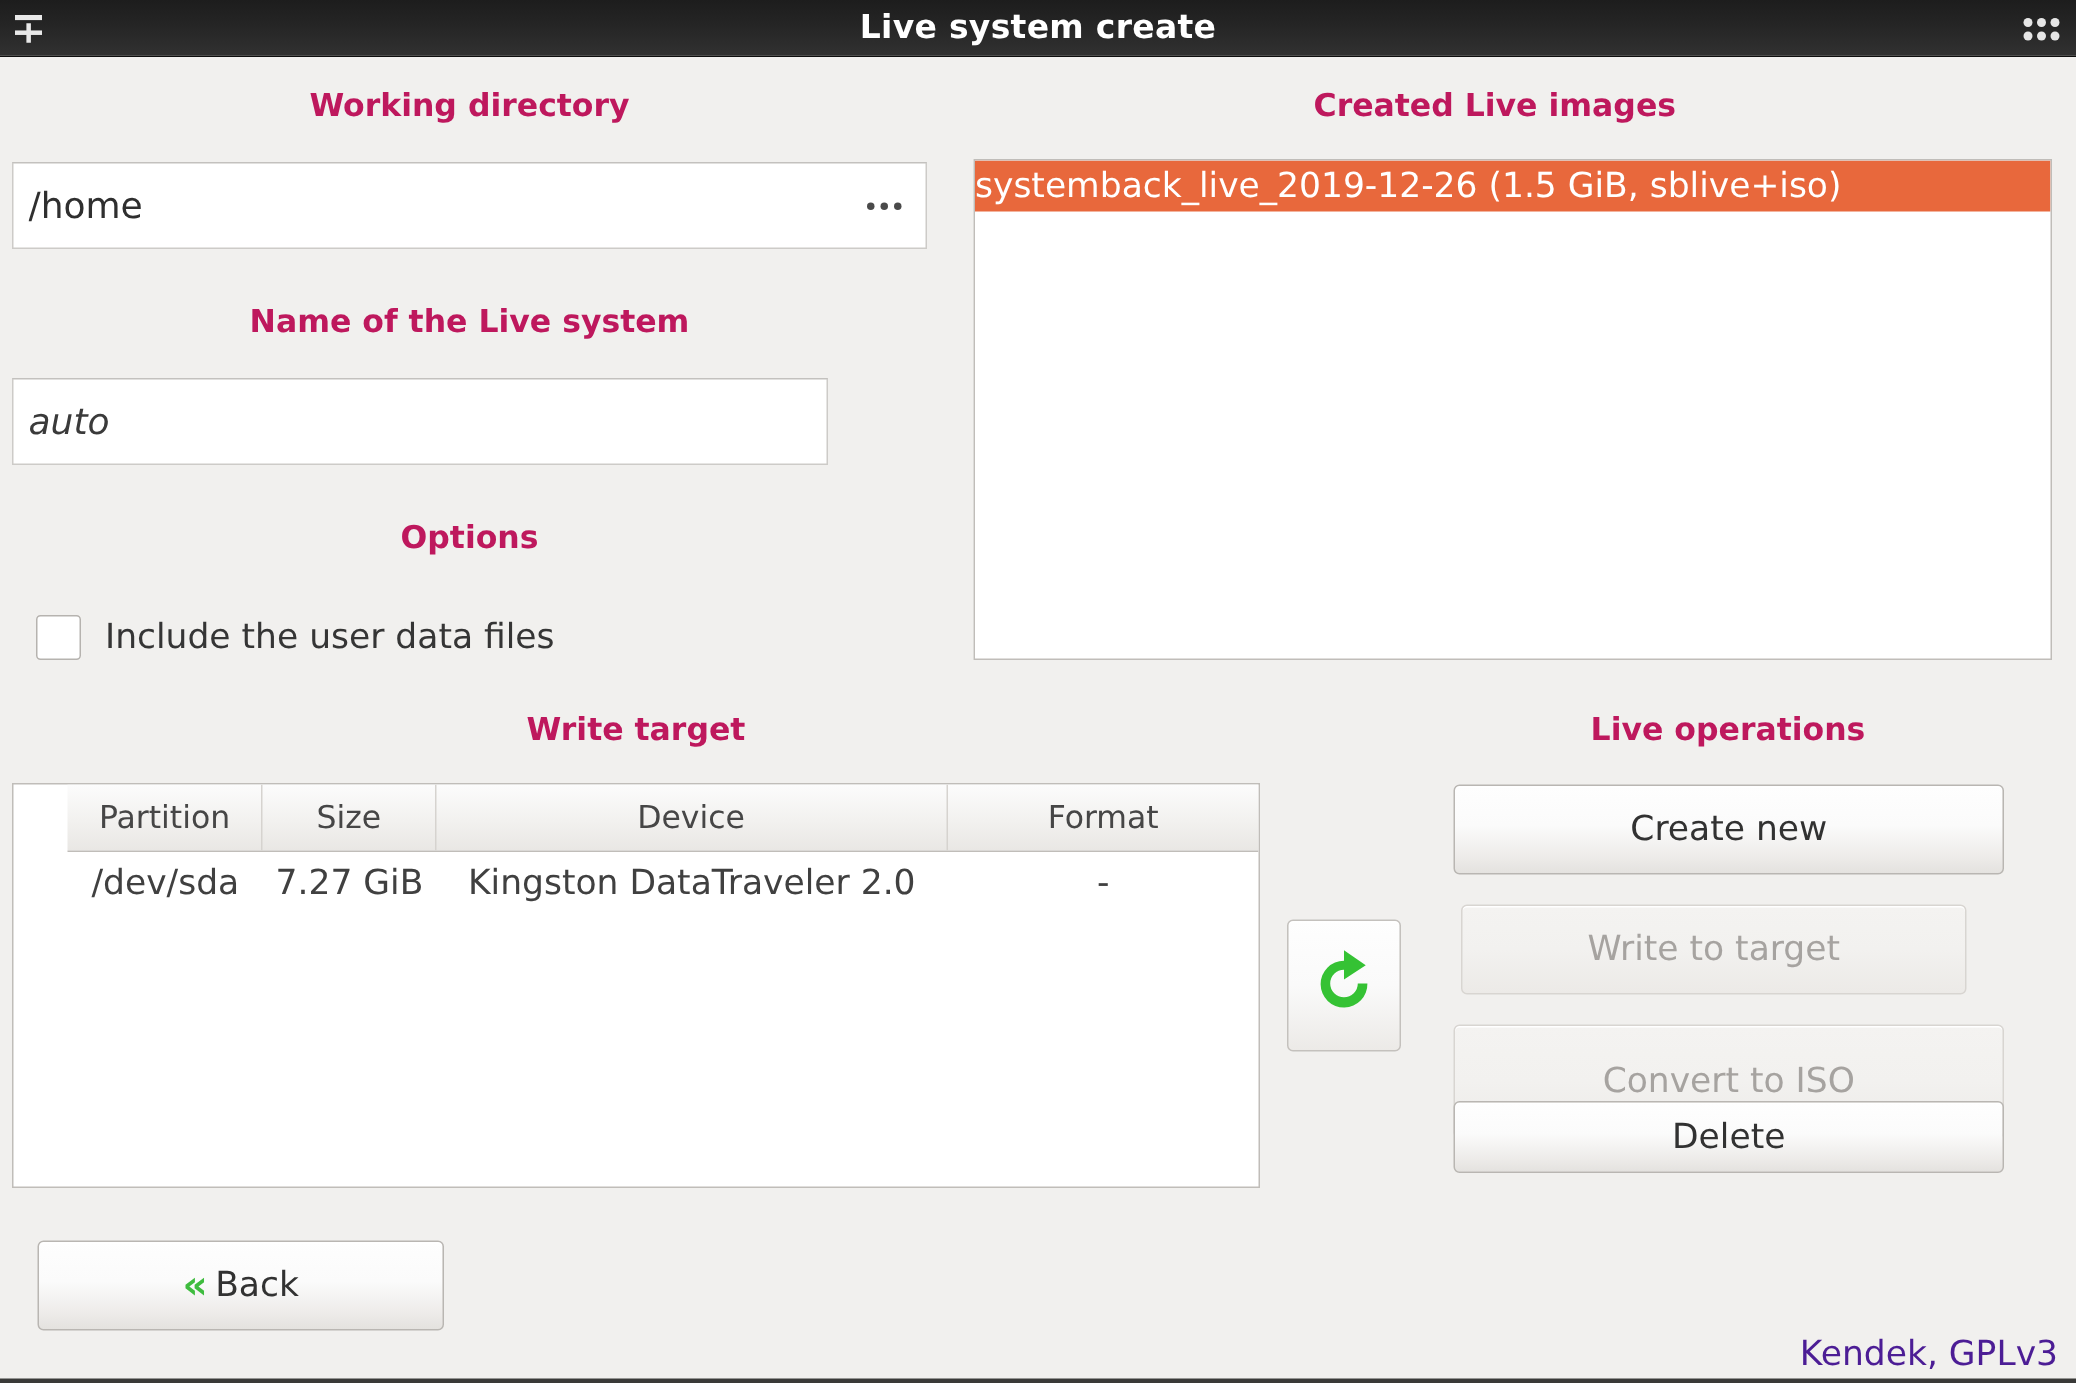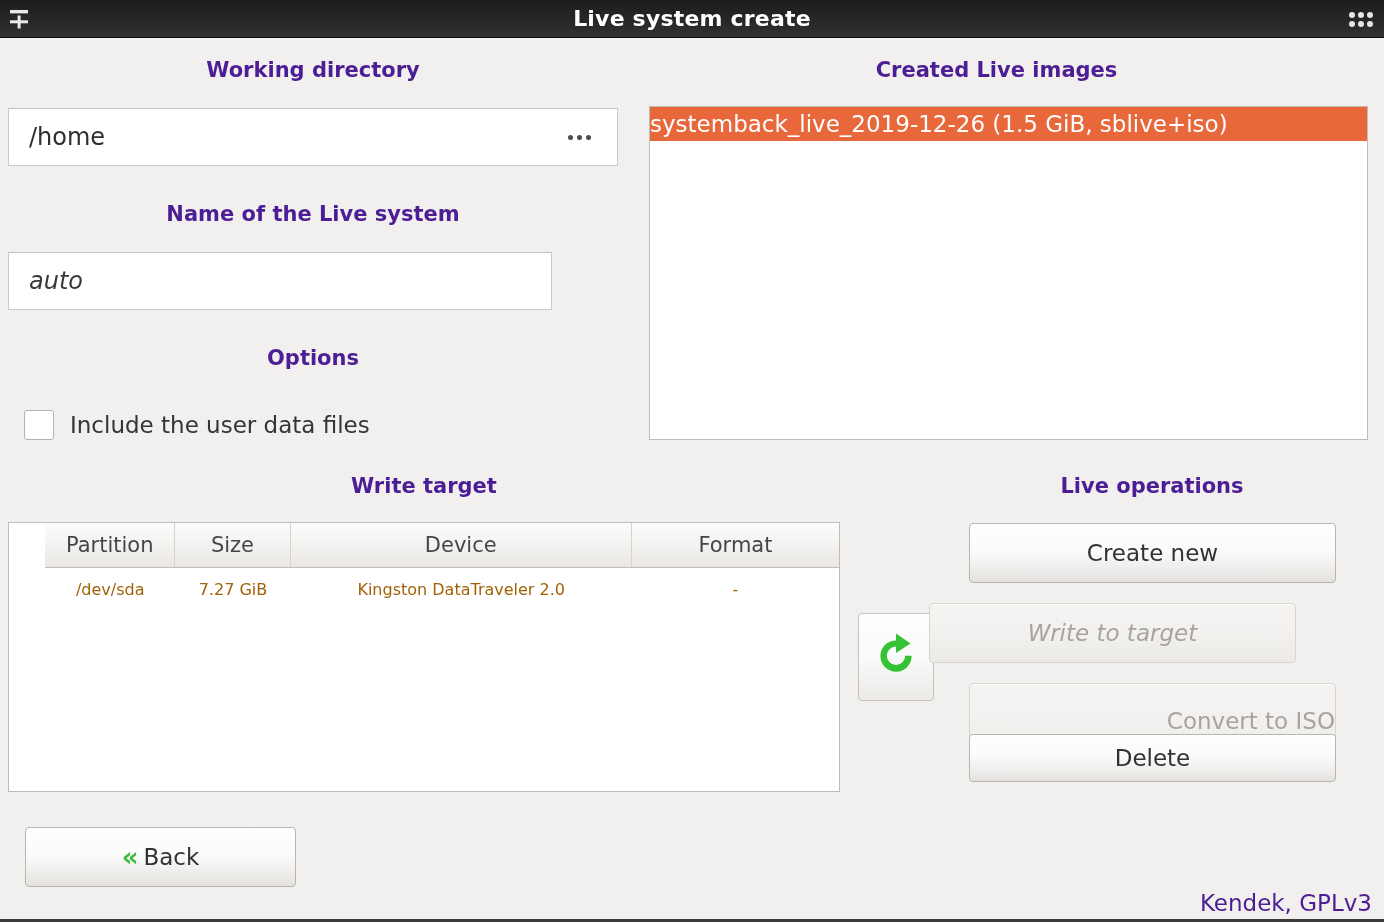--- a/index.html
+++ b/index.html
@@ -59,36 +59,36 @@
     width: 6px; height: 6px;
     border-radius: 50%;
     background: #e6e6e6;
   }
 
   
   .section-title {
     text-align: center;
     font-size: 21px;
     font-weight: bold;
-    color: #4c1d95;
+    color: #be185d;
   }
 
   .panel { position: absolute; }
 
   
   .textfield {
     box-sizing: border-box;
     background: #ffffff;
     border: 1px solid #cdcbc8;
     border-top-color: #c3c1be;
     font-size: 24px;
     color: #2f2f2f;
     display: flex;
     align-items: center;
-    padding: 0 20px;
+    padding: 0 10px;
   }
   .textfield .value { flex: 1 1 auto; white-space: nowrap; overflow: hidden; }
   .textfield .value.placeholder { font-style: italic; color: #3a3a3a; }
   .dots-btn {
     flex: 0 0 auto;
     display: flex;
     gap: 4px;
     align-items: center;
     padding: 0 6px;
     cursor: pointer;
@@ -161,22 +161,22 @@
     display: flex;
     align-items: center;
     justify-content: center;
     border-right: 1px solid #d6d3cf;
     box-sizing: border-box;
   }
   .table-head .th:last-child { border-right: none; }
   .table-body { flex: 1 1 auto; }
   .table-row { display: flex; height: 42px; align-items: center; }
   .table-row .td {
-    font-size: 16px;
-    color: #a16207;
+    font-size: 23px;
+    color: #404040;
     box-sizing: border-box;
     display: flex;
     align-items: center;
     justify-content: center;
     overflow: hidden;
     white-space: nowrap;
   }
   .col-partition { width: 136px; }
   .col-size      { width: 120px; }
   .col-device    { width: 356px; }
@@ -317,25 +317,25 @@
     </svg>
   </span>
 </div>
 
 <div class="panel section-title" style="left:968px; top:474px; width:368px;">Live operations</div>
 
 <div class="panel btn" style="left:969px; top:523px; width:367px; height:60px;">
   <span>Create new</span>
 </div>
 
-<div class="panel btn disabled" style="left:929px; top:603px; width:367px; height:60px;font-style:italic;">
+<div class="panel btn disabled" style="left:974px; top:603px; width:337px; height:60px;">
   <span>Write to target</span>
 </div>
 
-<div class="panel btn disabled" style="left:969px; top:683px; width:367px; height:76px;justify-content:flex-end;">
+<div class="panel btn disabled" style="left:969px; top:683px; width:367px; height:76px;">
   <span>Convert to ISO</span>
 </div>
 
 <div class="panel btn" style="left:969px; top:734px; width:367px; height:48px;">
   <span>Delete</span>
 </div>
 
 <div class="panel btn" style="left:25px; top:827px; width:271px; height:60px;">
   <span class="back-chevron">«</span>
   <span>Back</span>

